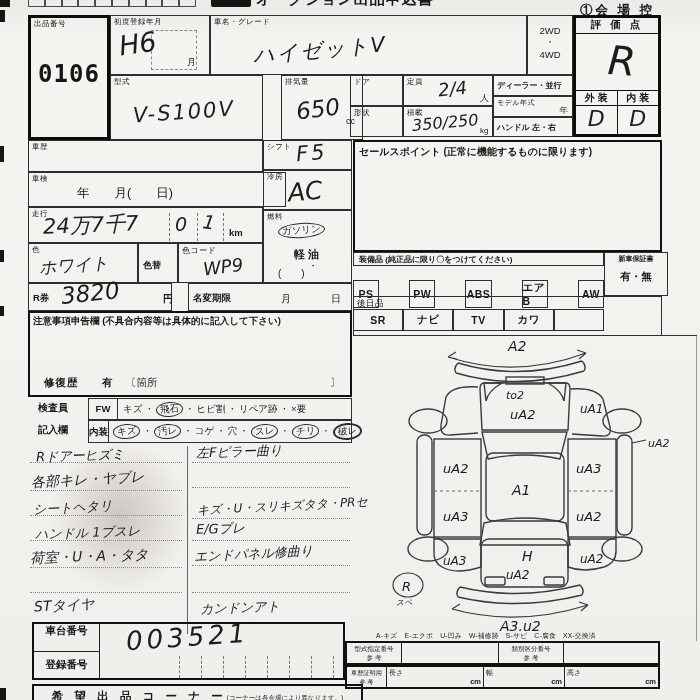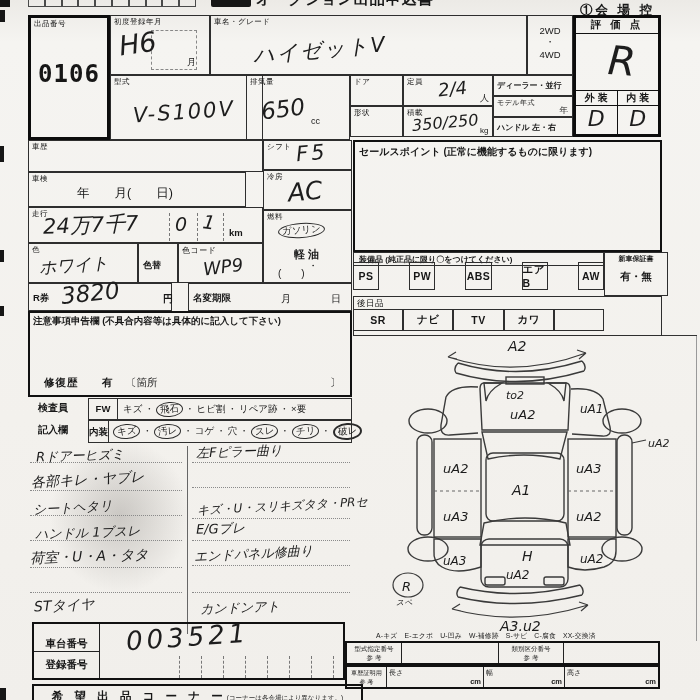--- a/index.html
+++ b/index.html
@@ -87,21 +87,21 @@
     <div class="abs" style="left:0;top:88px;width:100%;height:31px;display:flex;">
       <div class="hw" style="flex:1;text-align:center;font-size:22px;border-right:1.4px solid #111;">D</div>
       <div class="hw" style="flex:1;text-align:center;font-size:22px;">D</div>
     </div>
   </div>
 
   <div class="abs b1" style="left:110px;top:75px;width:153px;height:65px;">
     <span class="cl">型式</span>
     <span class="abs hw" style="left:22px;top:24px;font-size:21px;letter-spacing:2px;transform:rotate(-4deg);">V-S100V</span>
   </div>
-  <div class="abs b1" style="left:246px;top:75px;width:104px;height:65px;">
+  <div class="abs b1" style="left:281px;top:75px;width:82px;height:65px;">
     <span class="cl">排気量</span>
     <span class="abs hw" style="left:14px;top:20px;font-size:23px;transform:rotate(-7deg);">650</span>
     <span class="abs pt" style="left:64px;top:40px;font-size:9px;">cc</span>
   </div>
 
   <div class="abs b1" style="left:350px;top:75px;width:53px;height:31px;">
     <span class="cl">ドア</span>
   </div>
   <div class="abs b1" style="left:403px;top:75px;width:90px;height:31px;">
     <span class="cl">定員</span>
@@ -128,21 +128,21 @@
     <span class="pt" style="font-size:8px;margin-left:3px;font-weight:bold;">ハンドル 左・右</span>
   </div>
 
   <div class="abs b1" style="left:28px;top:140px;width:235px;height:32px;">
     <span class="cl">車歴</span>
   </div>
   <div class="abs b1" style="left:263px;top:140px;width:89px;height:30px;">
     <span class="cl">シフト</span>
     <span class="abs hw" style="left:32px;top:0px;font-size:21px;letter-spacing:3px;transform:rotate(-5deg);">F5</span>
   </div>
-  <div class="abs b1" style="left:28px;top:172px;width:218px;height:35px;">
+  <div class="abs b1" style="left:28px;top:172px;width:258px;height:35px;">
     <span class="cl">車検</span>
     <span class="abs pt" style="left:48px;top:12px;font-size:12.5px;">年　　月(　　日)</span>
   </div>
   <div class="abs b1" style="left:263px;top:170px;width:89px;height:40px;">
     <span class="cl">冷房</span>
     <span class="abs hw" style="left:24px;top:6px;font-size:25px;transform:rotate(-5deg);">AC</span>
   </div>
   <div class="abs b1" style="left:28px;top:207px;width:235px;height:36px;">
     <span class="cl">走行</span>
     <div class="abs dashv" style="left:140px;top:5px;height:28px;"></div>
@@ -206,21 +206,21 @@
     </div>
   </div>
 
   <div class="abs b2" style="left:353px;top:140px;width:309px;height:112px;">
     <span class="abs pt" style="left:4px;top:3px;font-size:10px;font-weight:bold;">セールスポイント (正常に機能するものに限ります)</span>
   </div>
 
   <div class="abs b1" style="left:353px;top:252px;width:251px;height:14px;display:flex;align-items:flex-end;">
     <span class="pt" style="font-size:8px;margin-left:5px;font-weight:bold;">装備品 (純正品に限り〇をつけてください)</span>
   </div>
-  <div class="abs flexrow" style="left:353px;top:262px;width:251px;height:28px;gap:30px;">
+  <div class="abs flexrow" style="left:353px;top:280px;width:251px;height:28px;gap:30px;">
     <div class="eqcell">PS</div>
     <div class="eqcell">PW</div>
     <div class="eqcell">ABS</div>
     <div class="eqcell">エアB</div>
     <div class="eqcell">AW</div>
   </div>
   <div class="abs flexrow" style="left:353px;top:281px;width:251px;height:22px;margin-top:28px;">
     <div class="eqcell">SR</div>
     <div class="eqcell">ナビ</div>
     <div class="eqcell">TV</div>
@@ -321,21 +321,21 @@
     <text x="134" y="228" font-size="14">H</text>
     <text x="118" y="246" font-size="12">uA2</text>
     <text x="112" y="298" font-size="14">A3.u2</text>
     <text x="14" y="258" font-size="13">R</text>
     <text x="8" y="272" font-size="8">スペ</text>
   </svg>
 
   <div class="abs pt" style="left:376px;top:631px;font-size:6.8px;letter-spacing:.2px;">A-キズ　E-エクボ　U-凹み　W-補修跡　S-サビ　C-腐食　XX-交換済</div>
 
   <div class="abs b2" style="left:32px;top:622px;width:313px;height:58px;">
-    <div class="abs" style="left:0;top:0;width:66px;height:28px;border-right:1.4px solid #222;border-bottom:1.4px solid #222;display:flex;align-items:flex-end;justify-content:center;">
+    <div class="abs" style="left:0;top:0;width:66px;height:28px;border-right:1.4px solid #222;border-bottom:1.4px solid #222;display:flex;align-items:flex-start;justify-content:center;">
       <span class="pt" style="font-size:10.5px;font-weight:bold;">車台番号</span>
     </div>
     <span class="abs hw" style="left:92px;top:-2px;font-size:26px;letter-spacing:4px;transform:rotate(-4deg);">003521</span>
     <div class="abs" style="left:0;top:28px;width:66px;height:26px;border-right:1.4px solid #222;display:flex;align-items:center;justify-content:center;">
       <span class="pt" style="font-size:10.5px;font-weight:bold;">登録番号</span>
     </div>
     <div class="abs dashv" style="left:145px;top:32px;height:22px;"></div>
     <div class="abs dashv" style="left:167px;top:32px;height:22px;"></div>
     <div class="abs dashv" style="left:189px;top:32px;height:22px;"></div>
     <div class="abs dashv" style="left:211px;top:32px;height:22px;"></div>

